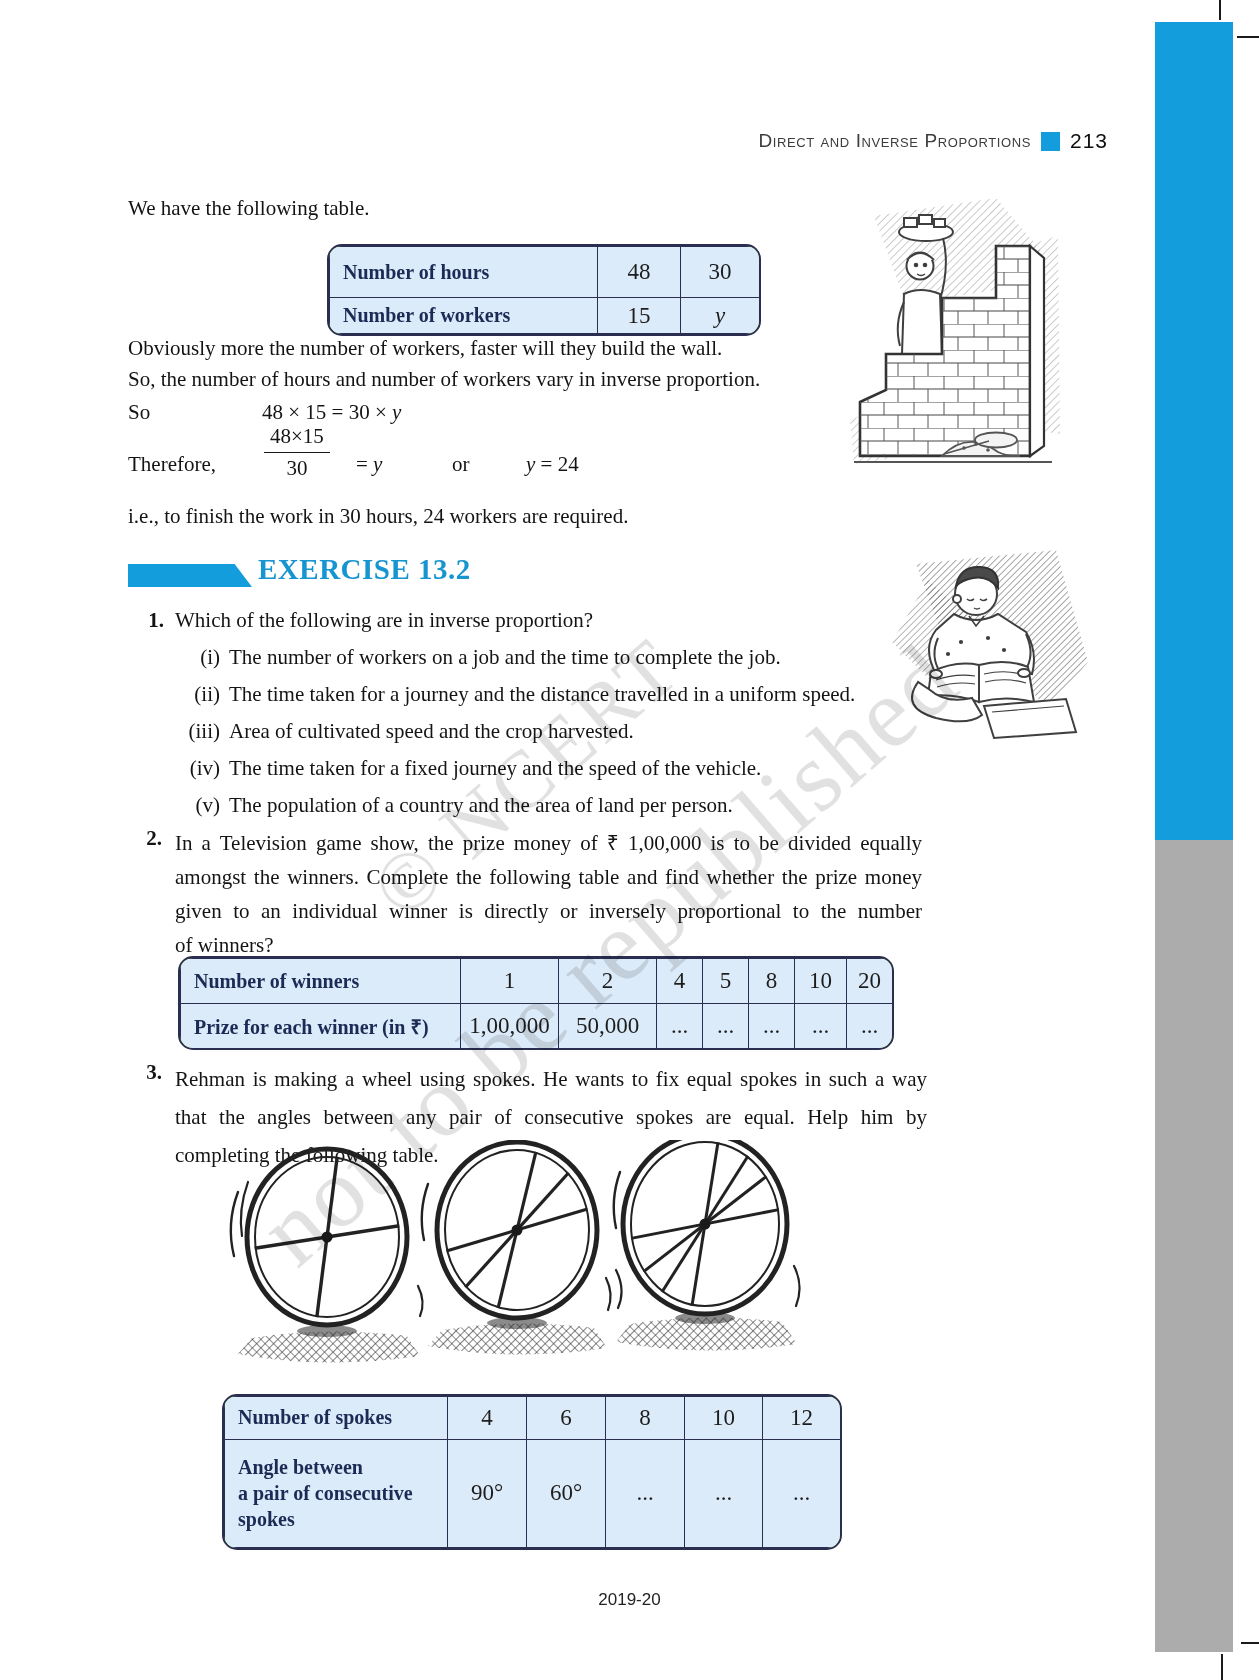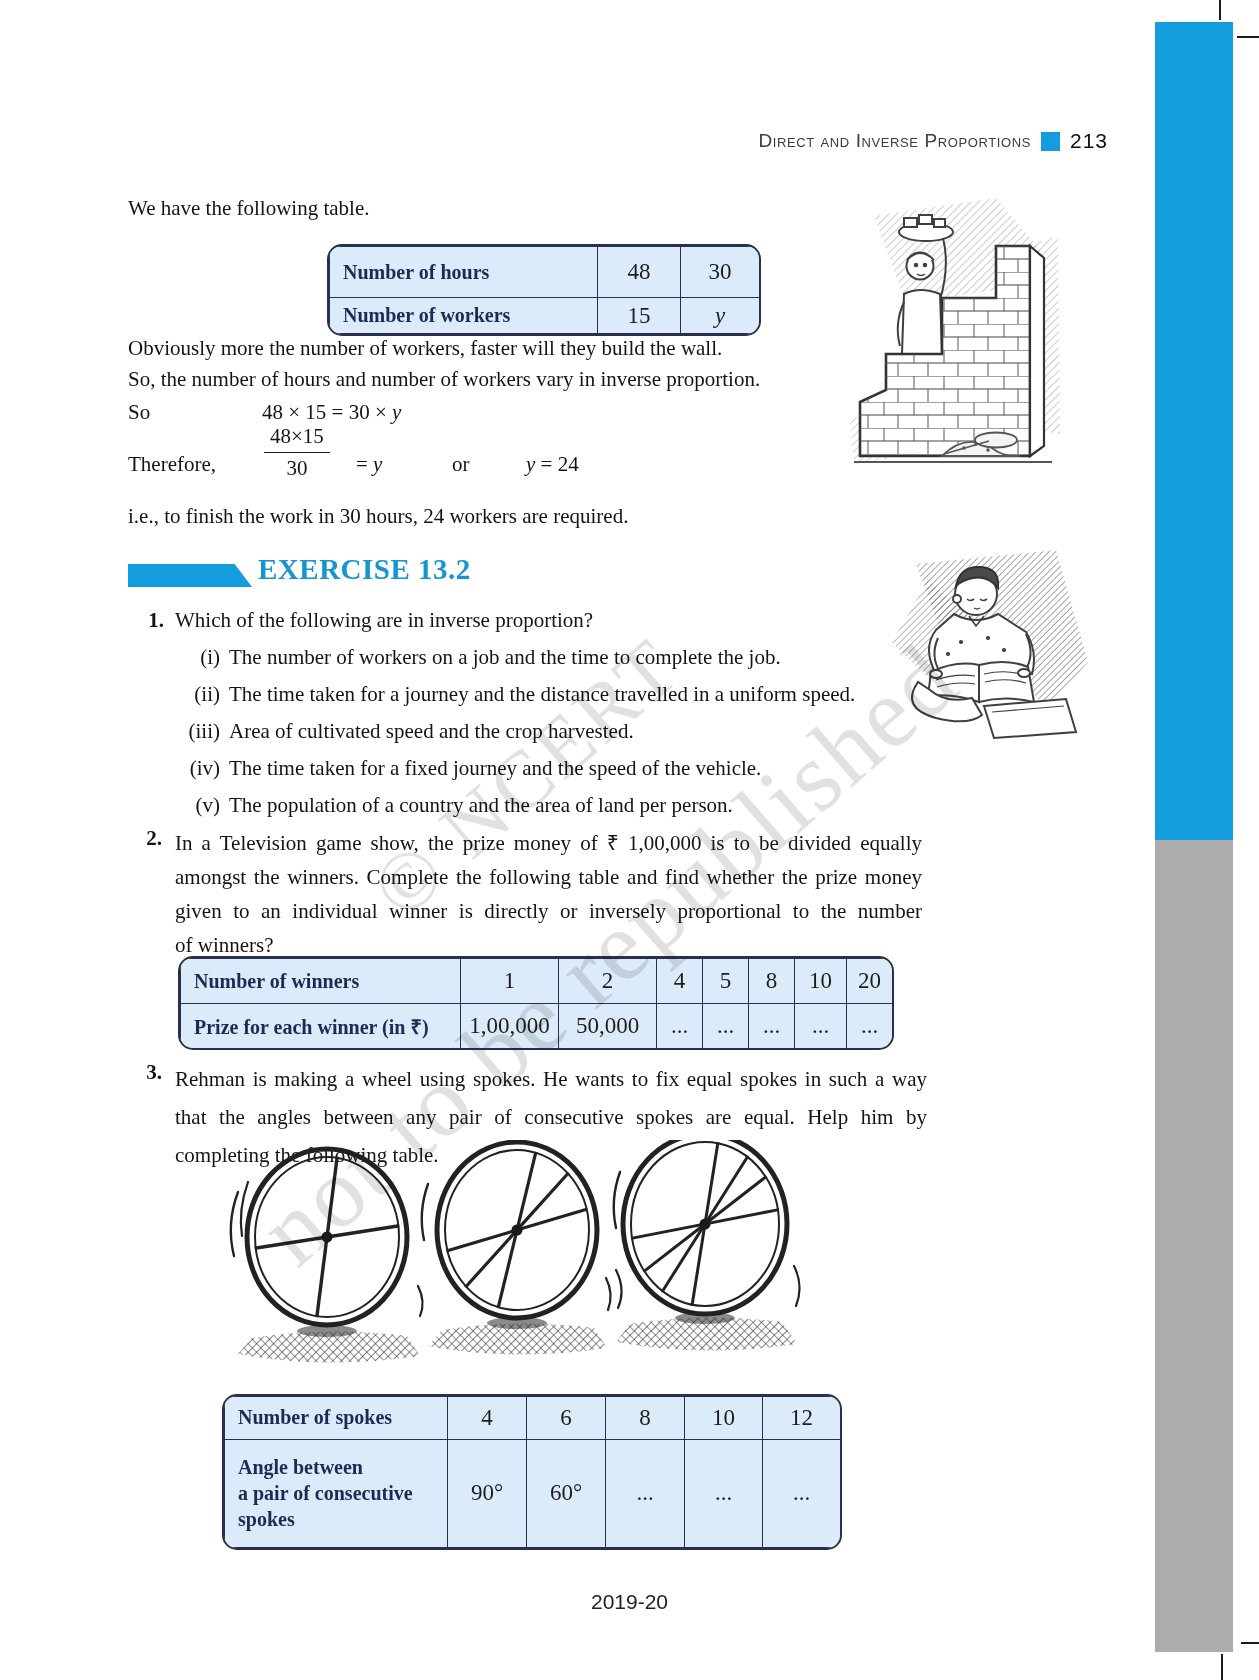--- a/index.html
+++ b/index.html
@@ -48,21 +48,21 @@
   table.blue td.lbl{font-weight:bold;color:#1b2b55;text-align:left;padding-left:13px;font-size:20px;}
   .lbl-lines div{line-height:26px;}
 
   
   .wm{position:absolute;z-index:3;pointer-events:none;color:#c9c9c9;opacity:.55;
       mix-blend-mode:multiply;white-space:nowrap;line-height:1;font-family:"Liberation Serif",serif;}
   #wm1{left:385px;top:860px;font-size:82px;transform:rotate(-41deg);transform-origin:0 50%;letter-spacing:4px;}
   #wm2{left:275px;top:1195px;font-size:100px;transform:rotate(-41deg);transform-origin:0 50%;letter-spacing:2px;}
 
   .footer{left:0;top:1590px;width:1259px;text-align:center;
-          font-family:"Liberation Sans",sans-serif;font-size:21px;color:#222;}
+          font-family:"Liberation Sans",sans-serif;font-size:17px;color:#222;}
   svg{display:block;}
 </style>
 </head>
 <body>
 
 <div id="page">
 
   <div class="abs bar-blue"></div>
   <div class="abs bar-gray"></div>
 

